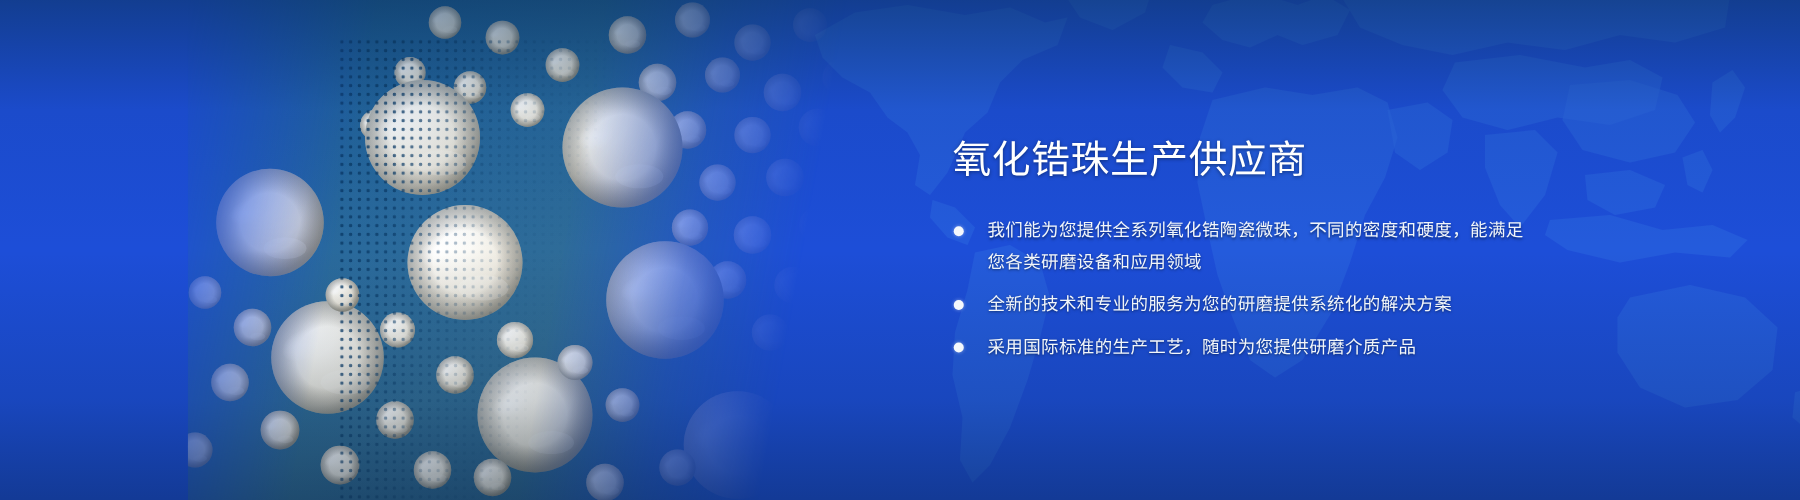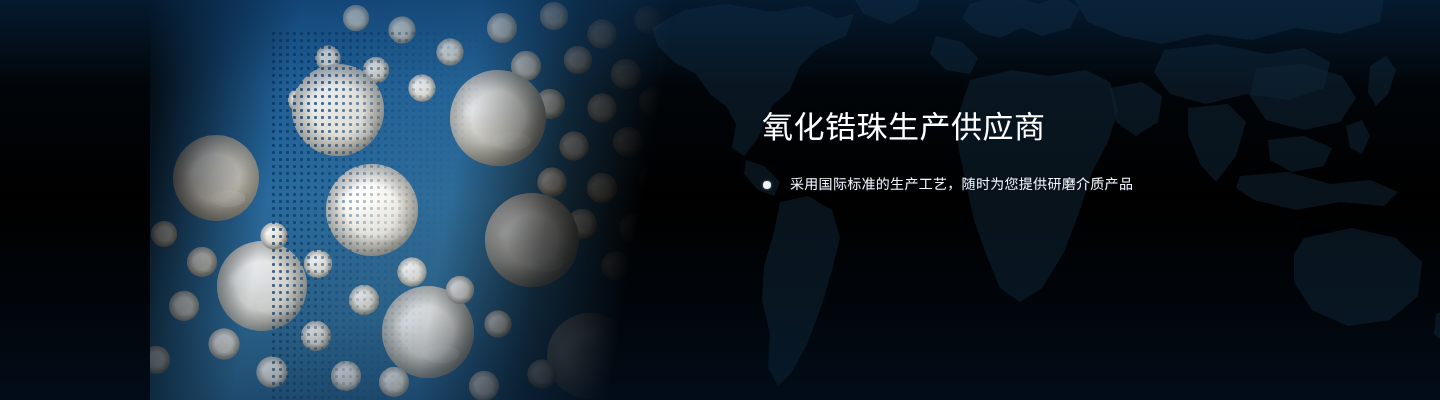--- a/index.html
+++ b/index.html
@@ -7,21 +7,21 @@
     margin: 0;
     padding: 0;
     background: #0b3a63;
   }
   #banner {
     position: relative;
     width: 1440px;
     height: 400px;
     overflow: hidden;
     font-family: "Liberation Sans", "DejaVu Sans", sans-serif;
-    background: #000000;
+    background: #1d4ed8;
     user-select: none;
   }
 
   
   .bg-base {
     position: absolute;
     inset: 0;
     background:
       radial-gradient(120% 150% at 44% 58%, #2f6party 0%, transparent 0%),
       linear-gradient(90deg,
@@ -314,18 +314,26 @@
   </div>
 
   <div class="bg-vglow"></div>
 
   <div class="copy">
     <h1 class="headline">氧化锆珠生产供应商</h1>
 
     <ul class="bullets">
       <li class="bullet">
         <span class="dot"></span>
+        <span>我们能为您提供全系列氧化锆陶瓷微珠，不同的密度和硬度，能满足您各类研磨设备和应用领域</span>
+      </li>
+      <li class="bullet">
+        <span class="dot"></span>
+        <span>全新的技术和专业的服务为您的研磨提供系统化的解决方案</span>
+      </li>
+      <li class="bullet">
+        <span class="dot"></span>
         <span>采用国际标准的生产工艺，随时为您提供研磨介质产品</span>
       </li>
     </ul>
   </div>
 
 </div>
 
 </body></html>

